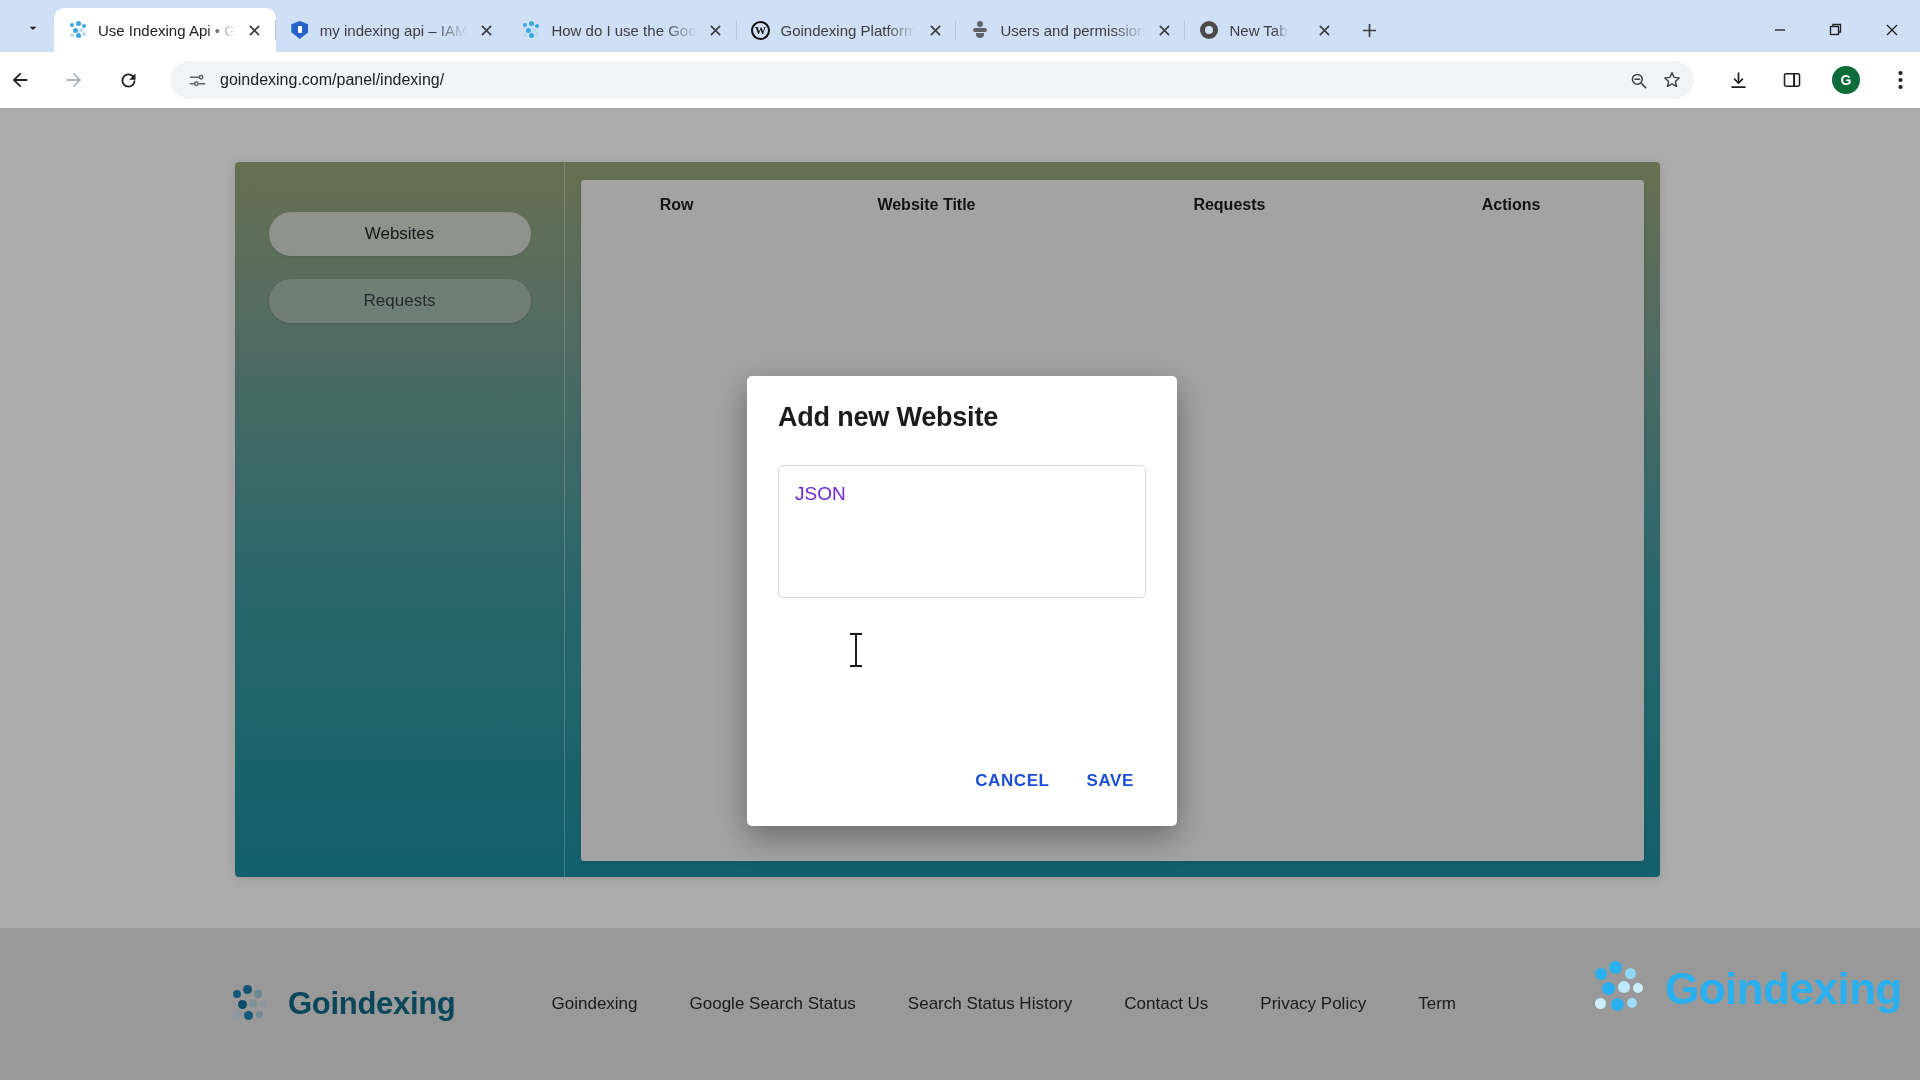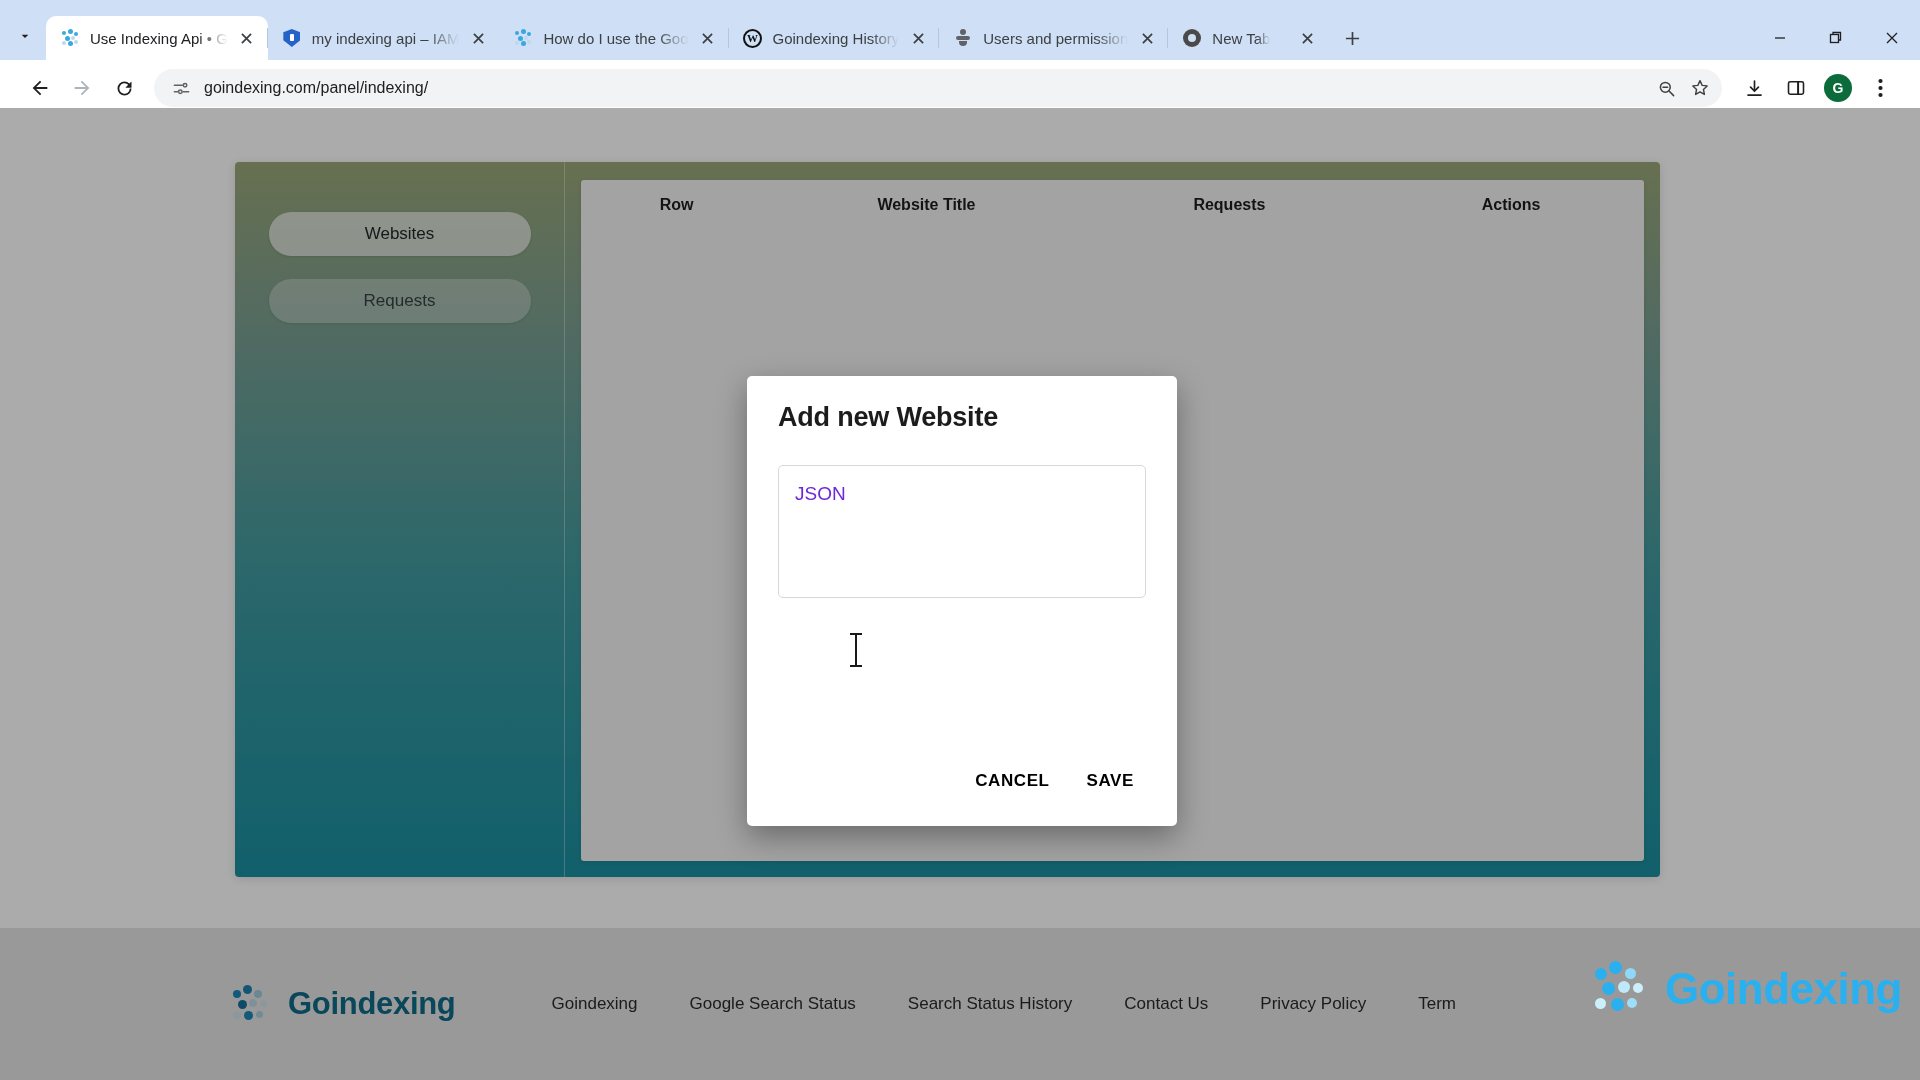--- a/index.html
+++ b/index.html
@@ -7,25 +7,25 @@
     width: 1920px; height: 1080px;
     overflow: hidden;
     font-family: "Liberation Sans", sans-serif;
     background: #ffffff;
   }
 
   
   .browser { width: 1920px; height: 1080px; position: relative; }
 
   .tabstrip {
-    height: 60px;
+    height: 52px;
     background: #cfdff5;
     display: flex;
     align-items: flex-end;
-    padding-left: 4px;
+    padding-left: 12px;
     position: relative;
   }
   .tabsearch {
     width: 42px; height: 44px;
     display: flex; align-items: center; justify-content: center;
     cursor: pointer; flex: 0 0 auto;
     margin-bottom: 2px;
   }
   .tabsearch svg { fill: #1f1f1f; }
 
@@ -125,22 +125,22 @@
   .fav-chrome::after {
     content:""; position:absolute; left:5px; top:5px;
     width:8px; height:8px; border-radius:50%; background:#cfdff5;
   }
 
   
   .toolbar {
     height: 56px;
     background: #ffffff;
     display: flex; align-items: center;
-    padding: 0 20px;
-    gap: 2px;
+    padding: 0 0;
+    gap: 14px;
   }
   .tb-btn {
     width: 40px; height: 40px;
     display: flex; align-items: center; justify-content: center;
     border-radius: 50%;
     cursor: pointer; flex: 0 0 auto;
   }
   .omnibox {
     flex: 1 1 auto;
     height: 38px;
@@ -355,21 +355,21 @@
     color: #6d28d9;
   }
   .dlg-actions {
     margin-top: auto;
     display: flex; align-items: center; justify-content: flex-end;
     gap: 13px;
     padding-bottom: 26px;
   }
   .dlg-btn {
     font-size: 17px; font-weight: 600;
-    color: #000000;
+    color: #1d4ed8;
     letter-spacing: 0.6px;
     padding: 9px 12px;
     border-radius: 4px;
     cursor: pointer;
     background: transparent;
     border: none;
     font-family: "Liberation Sans", sans-serif;
   }
 
   
@@ -453,21 +453,21 @@
           <svg width="11" height="11" viewBox="0 0 12 12">
               <path d="M1 1 L11 11 M11 1 L1 11" stroke-width="1.9" fill="none"></path>
             </svg>
         </span>
       </div>
 
       <div class="tab">
         <span class="tab-fav">
           <span class="fav-w">W</span>
         </span>
-        <span class="tab-title">Goindexing History</span>
+        <span class="tab-title">Goindexing Platform</span>
         <span class="tab-close">
           <svg width="11" height="11" viewBox="0 0 12 12">
               <path d="M1 1 L11 11 M11 1 L1 11" stroke-width="1.9" fill="none"></path>
             </svg>
         </span>
       </div>
 
       <div class="tab">
         <span class="tab-fav">
           <span class="fav-people">

